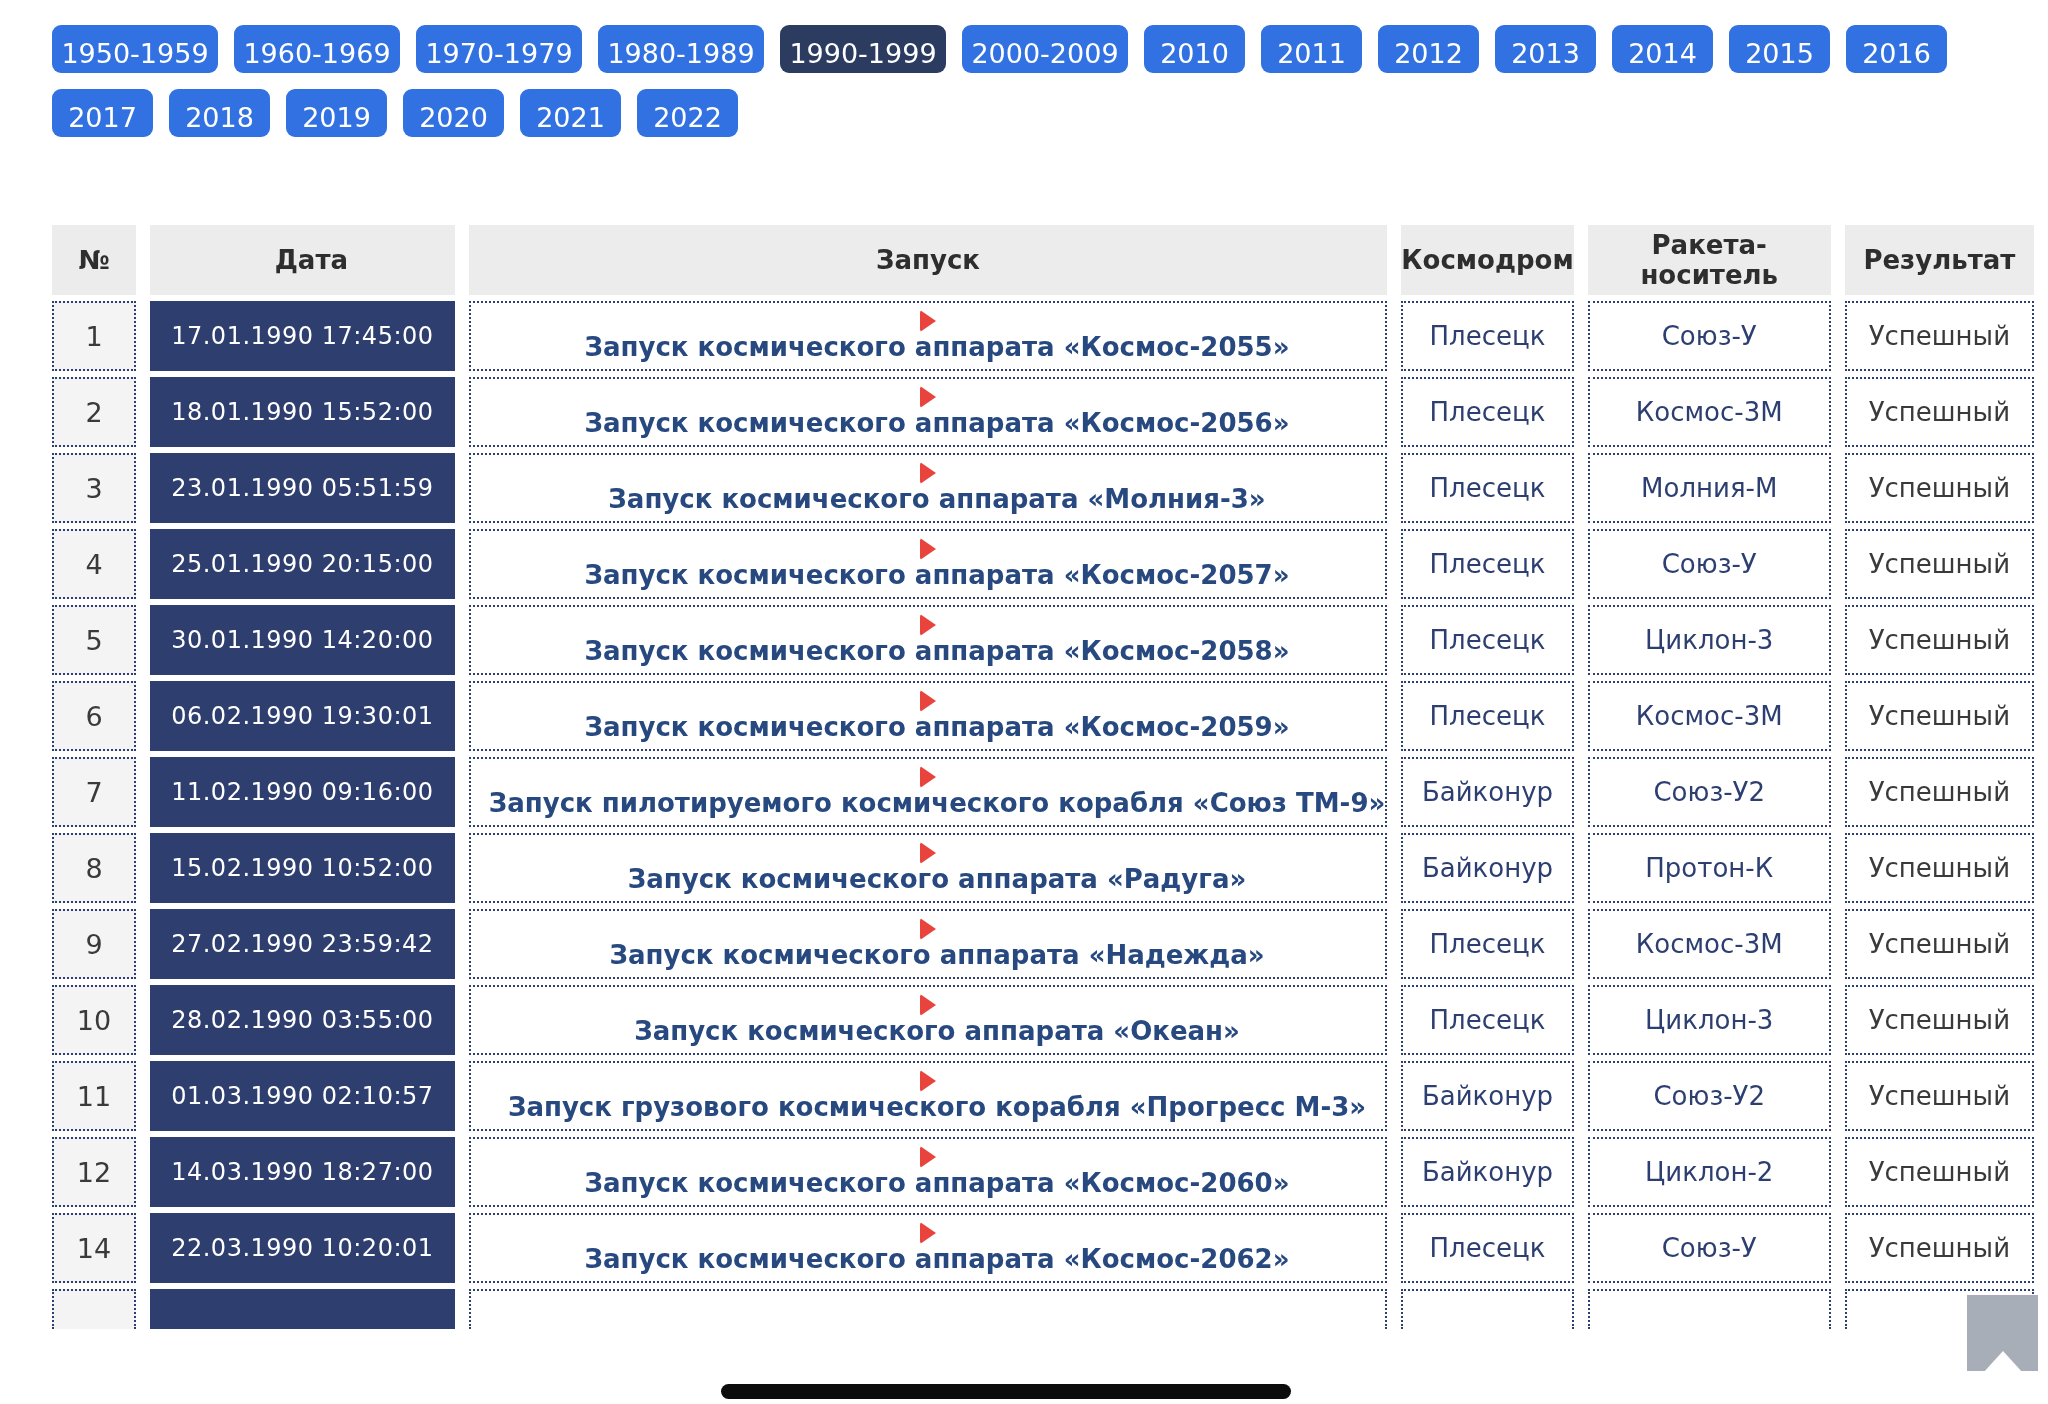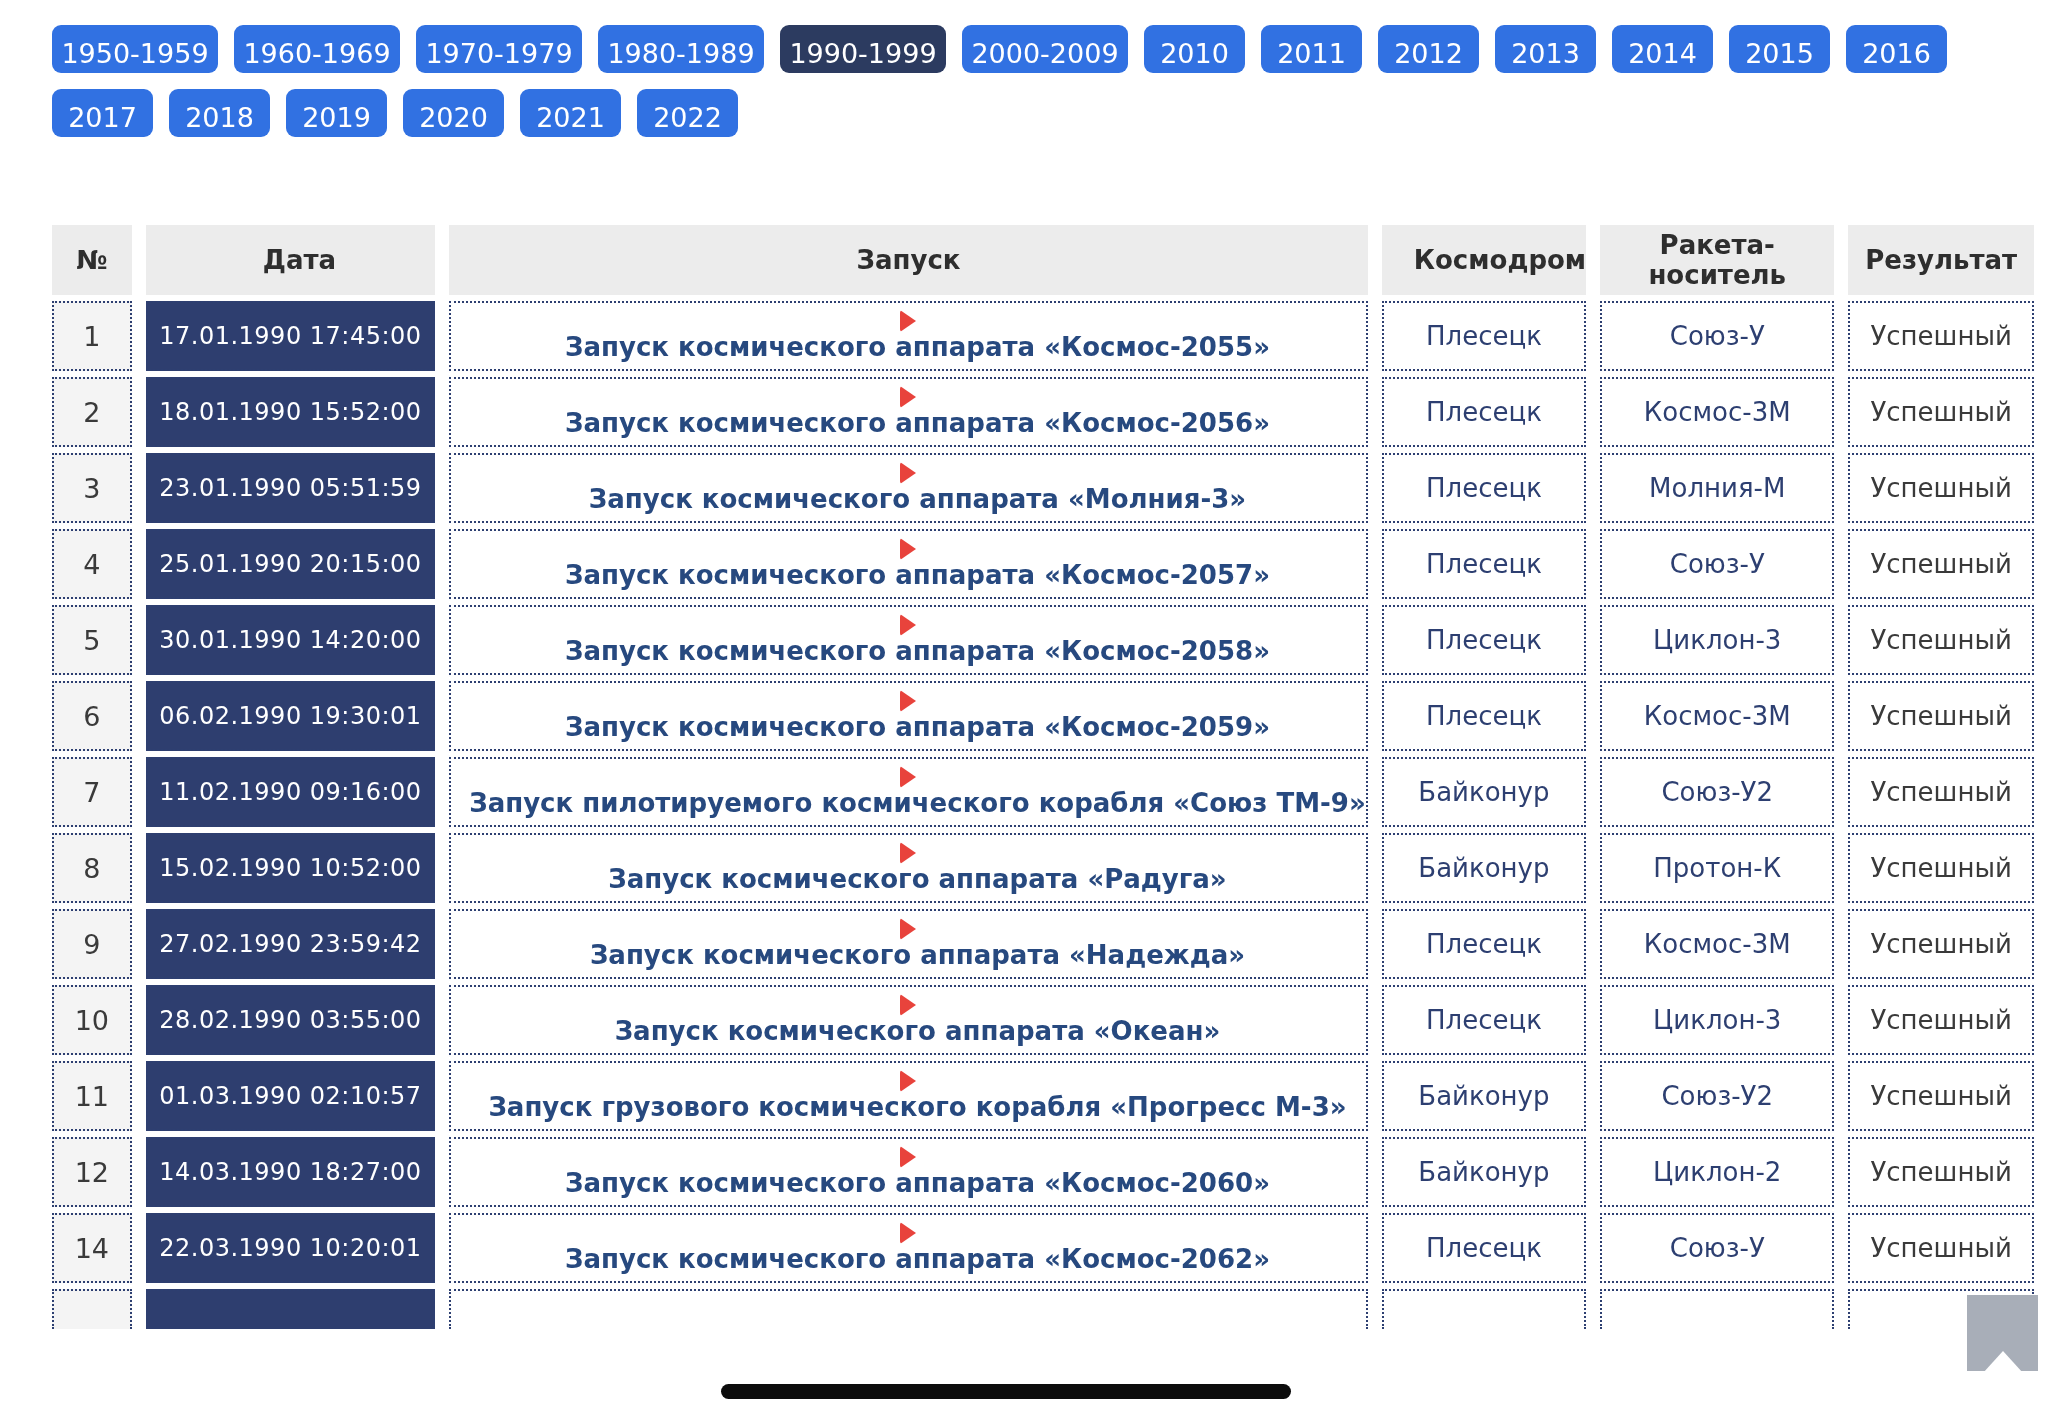--- a/index.html
+++ b/index.html
@@ -61,21 +61,21 @@
     border:2px dotted var(--border-dotted,#2d3f71);
     vertical-align:middle;
     text-align:center;
     padding:0;
     background:#fff;
     font-size:26px;
   }
   th.w-num{width:85px;}
   th.w-date{width:290px;padding-left:18px;}
   th.w-launch{width:862px;}
-  th.w-site{width:164px;padding-left:32px;}
+  th.w-site{width:164px;}
   th.w-rocket{width:245px;}
   th.w-result{width:190px;}
   td.c-num{background:var(--num-bg,#f4f4f4);color:#3a3a3a;font-size:27px;}
   td.c-date{background:var(--date-bg,#2e3e6f);color:#ffffff;font-size:24px;letter-spacing:.5px;}
   td.c-launch{text-align:left;padding-left:18px;}
   .launch-inner{display:flex;align-items:center;flex-direction:column;}
   .marker{
     width:0;height:0;flex:0 0 auto;
     border-left:16px solid var(--marker-red,#e8433c);
     border-top:11px solid transparent;

